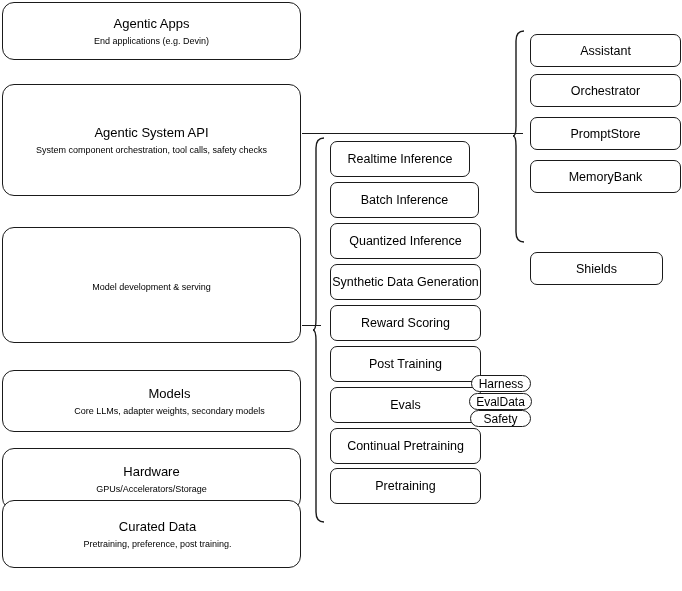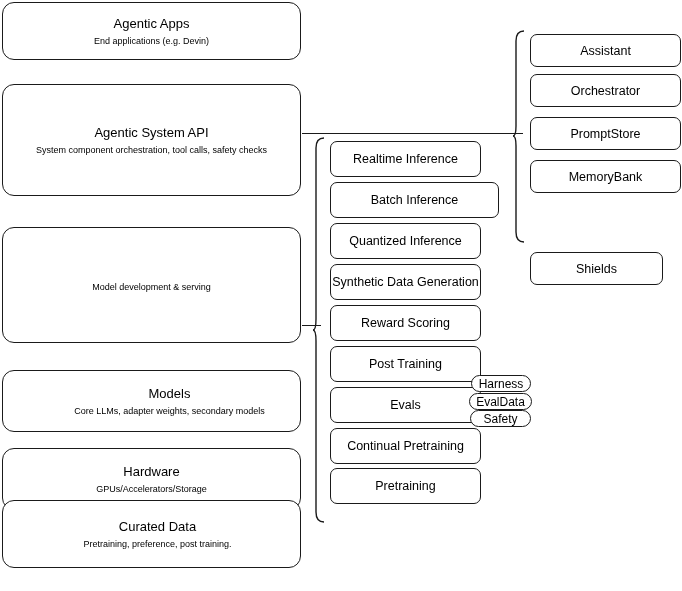--- a/index.html
+++ b/index.html
@@ -130,24 +130,24 @@
       <path d="M11 1 Q3 1 3 11 L3 182 Q3 193 0 193 Q3 193 3 204 L3 375 Q3 385 11 385" fill="none" stroke="#1a1a1a" stroke-width="1.4"></path>
     </svg>
   </div>
 
   <div class="brace" style="left:513px; top:30px;">
     <svg width="12" height="214" viewBox="0 0 12 214">
       <path d="M11 1 Q3 1 3 11 L3 96 Q3 106 0 106 Q3 106 3 116 L3 202 Q3 212 11 212" fill="none" stroke="#1a1a1a" stroke-width="1.4"></path>
     </svg>
   </div>
 
-  <div class="node comp" style="left:330px; top:141px; width:151px; height:36px;">
+  <div class="node comp" style="left:330px; top:141px; width:140px; height:36px;">
     <div class="title">Realtime Inference</div>
   </div>
-  <div class="node comp" style="left:330px; top:182px; width:169px; height:36px;">
+  <div class="node comp" style="left:330px; top:182px; width:149px; height:36px;">
     <div class="title">Batch Inference</div>
   </div>
   <div class="node comp" style="left:330px; top:223px; width:151px; height:36px;">
     <div class="title">Quantized Inference</div>
   </div>
   <div class="node comp" style="left:330px; top:264px; width:151px; height:36px;">
     <div class="title">Synthetic Data Generation</div>
   </div>
   <div class="node comp" style="left:330px; top:305px; width:151px; height:36px;">
     <div class="title">Reward Scoring</div>

